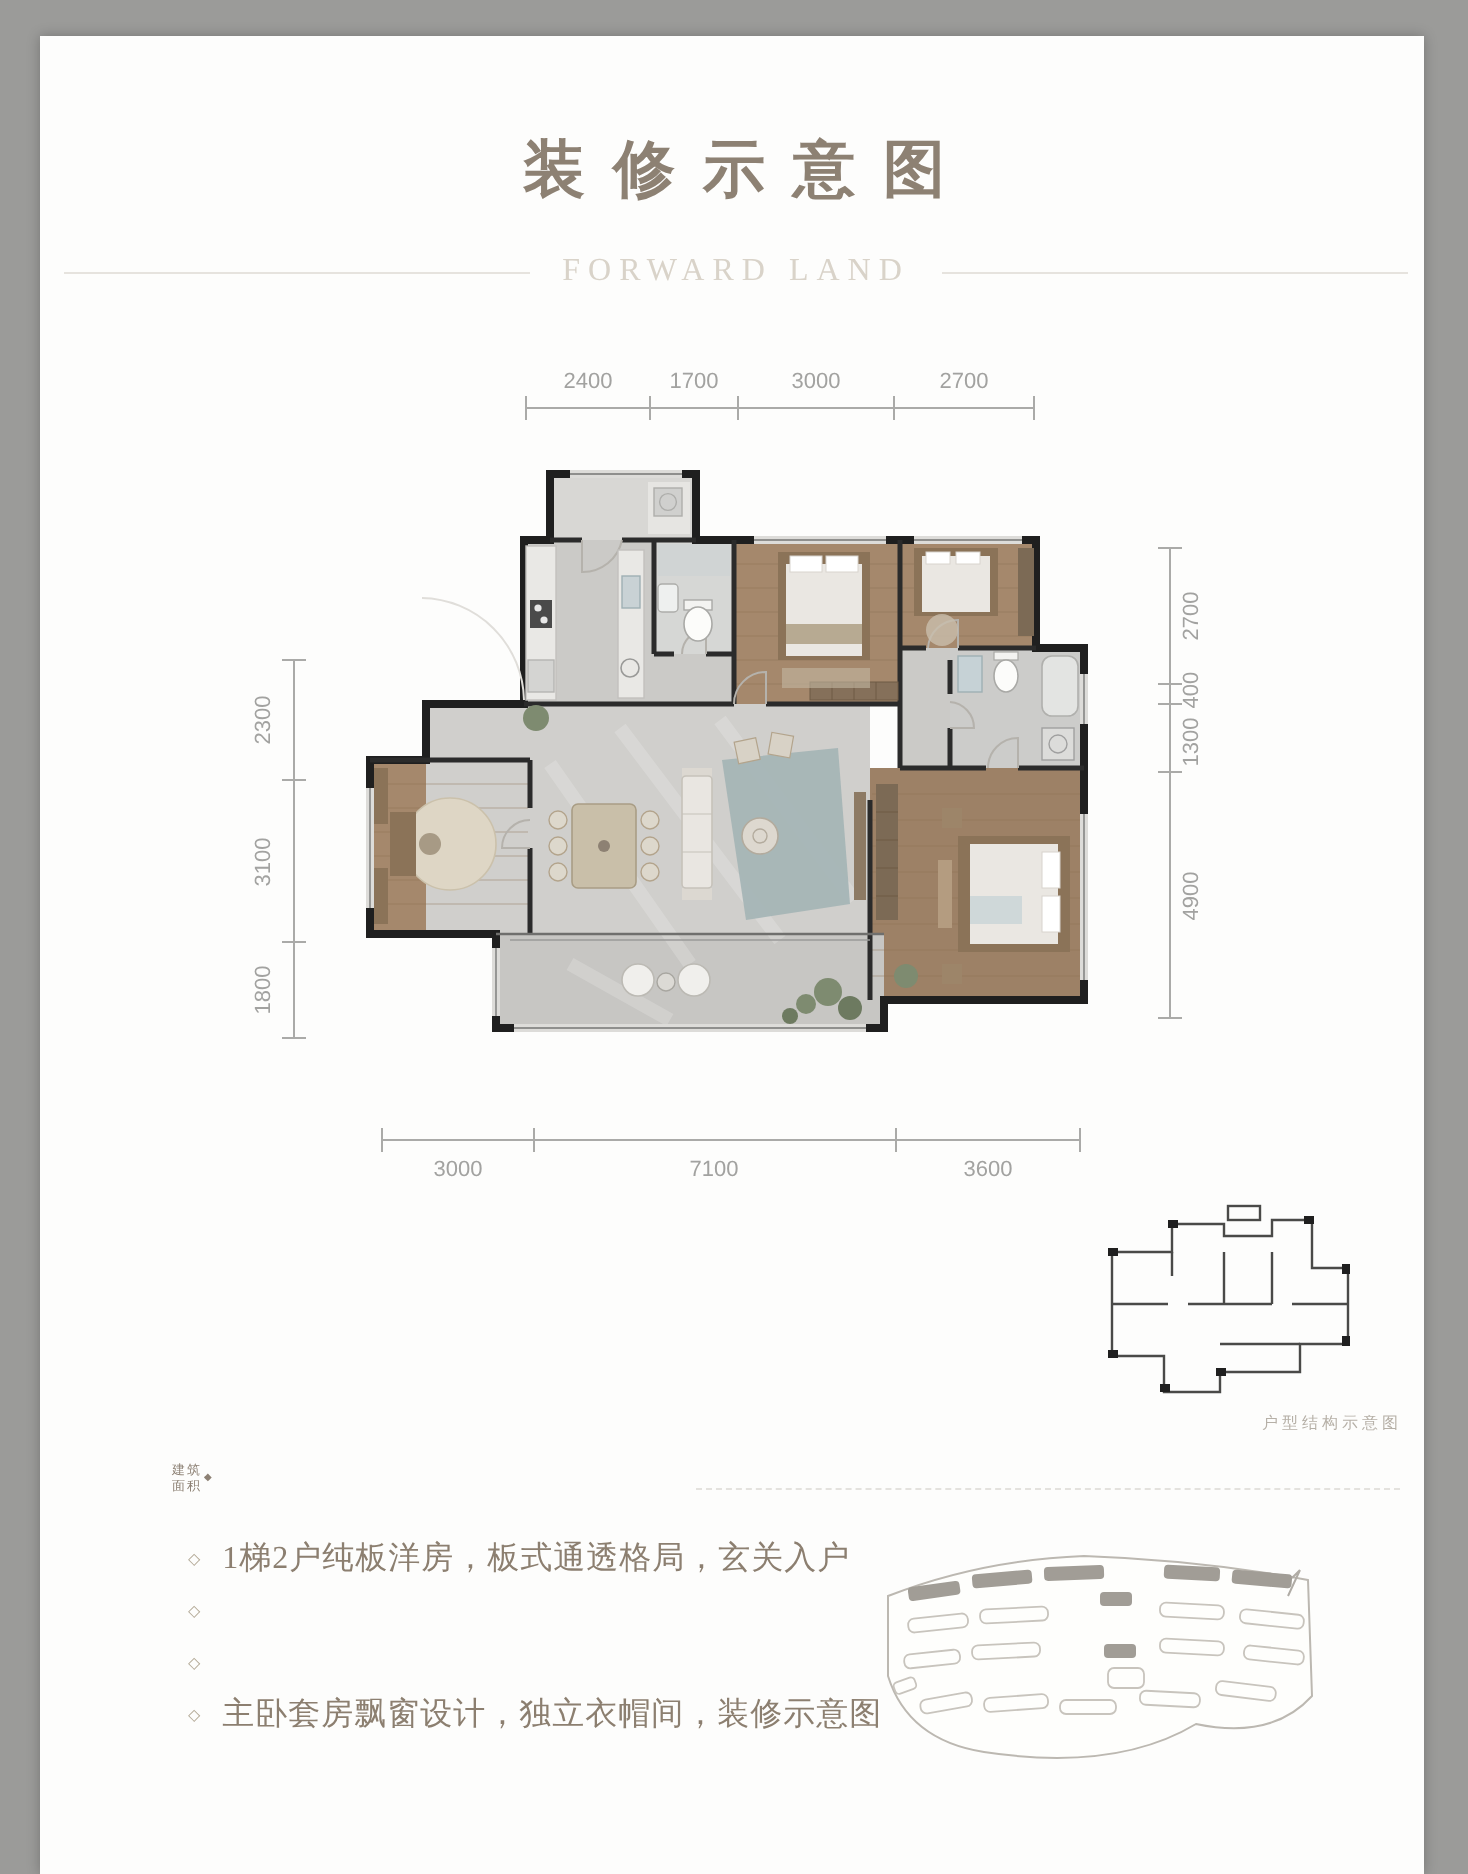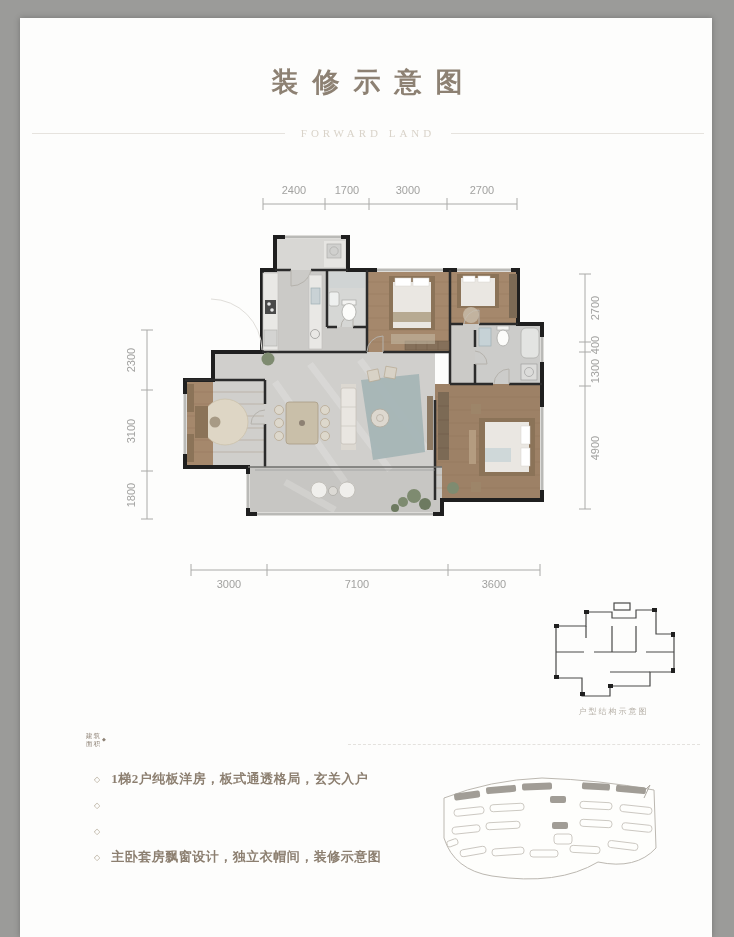--- a/index.html
+++ b/index.html
@@ -1,41 +1,41 @@
 <!DOCTYPE html>
 <html><head>
 <meta charset="utf-8">
 <style>
   html,body{margin:0;padding:0;background:#9b9b99;}
   .stage{position:relative;width:734px;height:937px;background:#9b9b99;overflow:hidden;
          font-family:"Liberation Serif","DejaVu Serif",serif;}
   .page{position:absolute;left:20px;top:18px;width:692px;height:919px;background:#fdfdfc;
         box-shadow:0 0 6px rgba(0,0,0,.25);}
   .title{position:absolute;left:0;top:64px;width:734px;text-align:center;
-         font-size:27px;color:#8d8173;letter-spacing:14px;text-indent:14px;font-weight:600;}
+         font-size:31px;color:#8d8173;letter-spacing:14px;text-indent:14px;font-weight:600;}
   .subtitle-row{position:absolute;left:32px;top:127px;width:672px;display:flex;align-items:center;}
   .subtitle-row .rule{flex:1;height:0;border-top:1px solid #e6e3de;}
-  .subtitle-text{padding:0 16px;font-size:11px;letter-spacing:4px;color:#d9d3c9;white-space:nowrap;}
+  .subtitle-text{padding:0 16px;font-size:16px;letter-spacing:4px;color:#d9d3c9;white-space:nowrap;}
   .plan-svg{position:absolute;left:105px;top:152px;}
   .dim-text{font-family:"Liberation Sans","DejaVu Sans",sans-serif;font-size:11px;fill:#a2a2a0;}
   .inset-svg{position:absolute;left:526px;top:592px;}
-  .inset-caption{position:absolute;left:526px;top:706px;width:175px;text-align:center;
+  .inset-caption{position:absolute;left:526px;top:706px;width:175px;text-align:right;
                  font-size:8px;color:#b6b0a7;letter-spacing:2px;}
   .area-row{position:absolute;left:86px;top:720px;display:flex;align-items:flex-start;}
   .area-label{display:flex;flex-direction:column;font-size:6.5px;line-height:7.5px;color:#8d8174;
               margin-top:12px;letter-spacing:1px;}
   .area-diamond{font-size:5px;color:#8d8174;margin:16px 3px 0 1px;}
   .area-value{font-size:27px;color:#6f655a;letter-spacing:1px;}
   .area-sup{font-size:13px;vertical-align:super;color:#6f655a;}
   .area-divider{position:absolute;left:348px;top:744px;width:352px;height:0;
                 border-top:1px dashed #e4e2de;}
   .features{position:absolute;left:94px;top:766px;list-style:none;margin:0;padding:0;}
   .features li{display:flex;align-items:center;height:26px;}
   .feature-bullet{font-size:8px;color:#b3a996;margin-right:11px;}
-  .feature-text{font-size:13px;color:#8c7f70;letter-spacing:.5px;font-weight:bold;}
+  .feature-text{font-size:16px;color:#8c7f70;letter-spacing:.5px;}
   .siteplan-svg{position:absolute;left:430px;top:756px;}
 </style>
 </head>
 <body>
 
 <div class="stage">
   <div class="page"></div>
 
   <div class="title">装修示意图</div>
 

